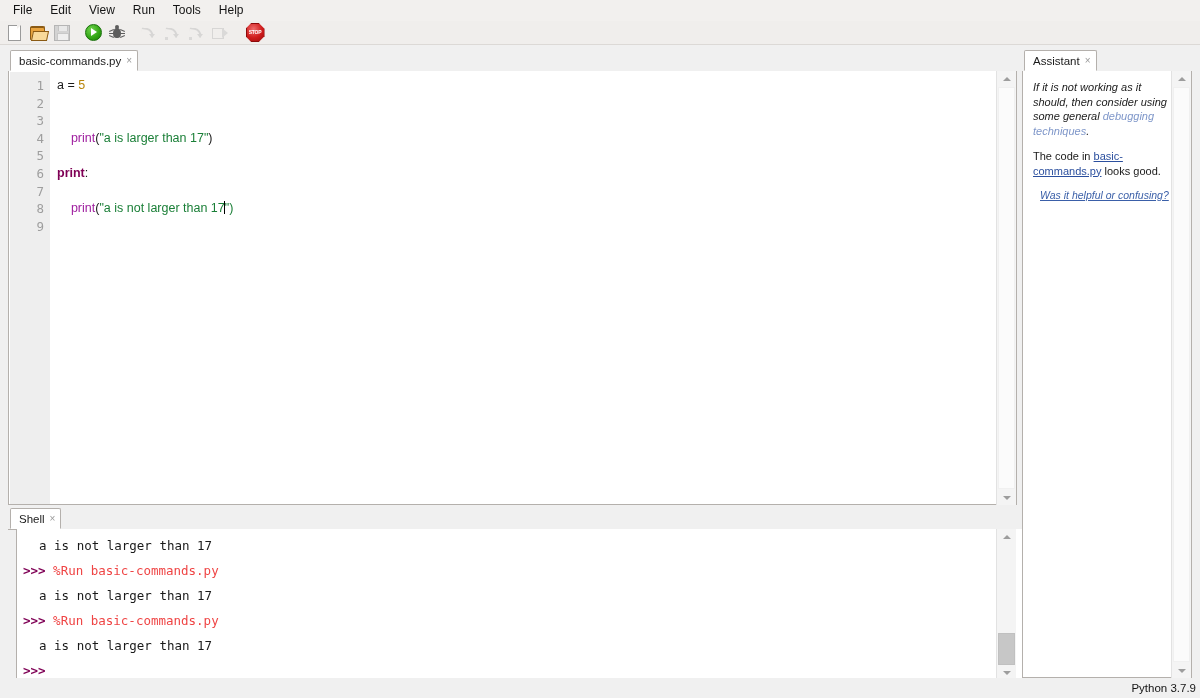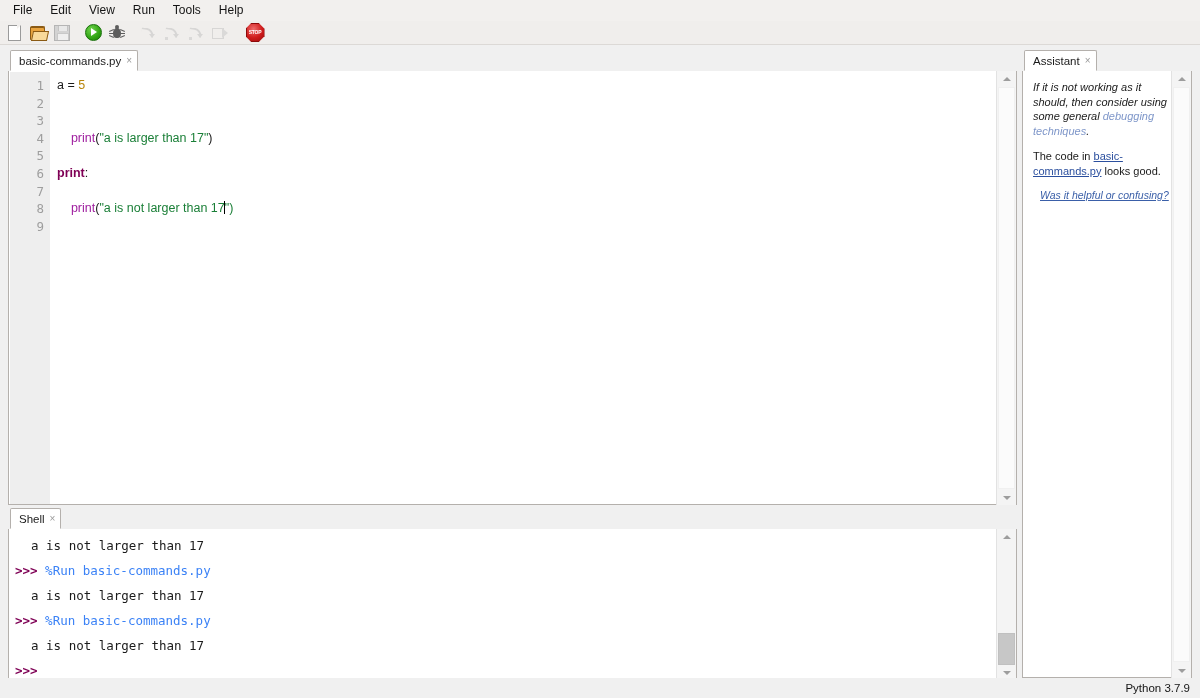--- a/index.html
+++ b/index.html
@@ -260,37 +260,37 @@
     vertical-align: -2px;
     margin: 0 -0.5px;
   }
 
   
   .shell-note {
     position: absolute; left: 8px; top: 508px;
     width: 1009px; height: 172px;
   }
   .shell-body {
-    position: absolute; left: 0; top: 21px;
+    position: absolute; left: 8px; top: 21px;
     width: 1009px; height: 151px;
     background: #ffffff;
     border: 1px solid #b4b0ac;
     border-top: none;
     box-sizing: border-box;
     overflow: hidden;
     padding: 4px 0 0 6px;
   }
   .shline {
     font-family: "DejaVu Sans Mono", monospace;
     font-size: 12.5px; line-height: 25px;
     white-space: pre;
     color: #1a1a1a;
   }
   .prompt { color: #7f0055; font-weight: bold; }
-  .magic  { color: #3b82f6; margin-top: 32px; }
+  .magic  { color: #ef4444; margin-top: 32px; }
 
   
   .asst-note {
     position: absolute; left: 1022px; top: 50px;
     width: 170px; height: 628px;
   }
   .asst-body {
     position: absolute; left: 0; top: 21px;
     width: 170px; height: 607px;
     background: #ffffff;
@@ -344,21 +344,21 @@
     box-sizing: border-box;
   }
   .vsb .thumb.dark { background: #c7c7c7; border-color: #c0c0c0; }
 
   
   .statusbar {
     position: absolute; left: 0; bottom: 0;
     width: 1200px; height: 20px;
     background: #f0f0f0;
     display: flex; align-items: center; justify-content: flex-end;
-    padding-right: 10px;
+    padding-right: 4px;
     box-sizing: border-box;
   }
   .statusbar .ver { font-size: 11.5px; color: #141414; }
 </style>
 </head>
 <body>
 
 <div id="app">
 
   <div class="menubar">

